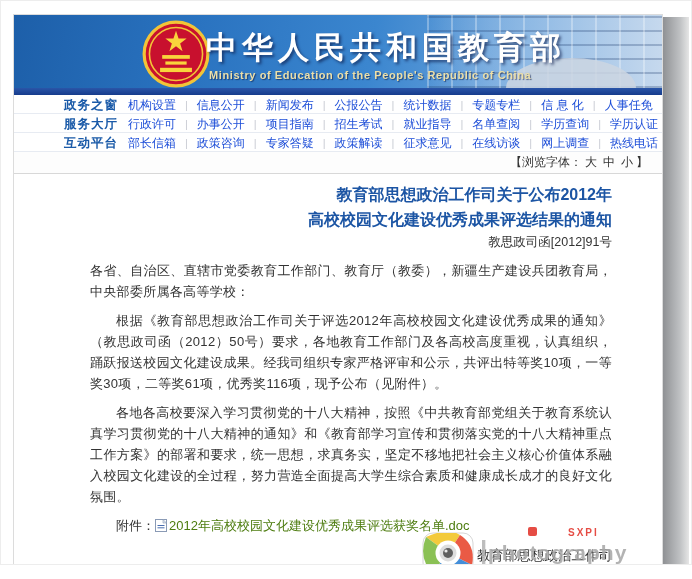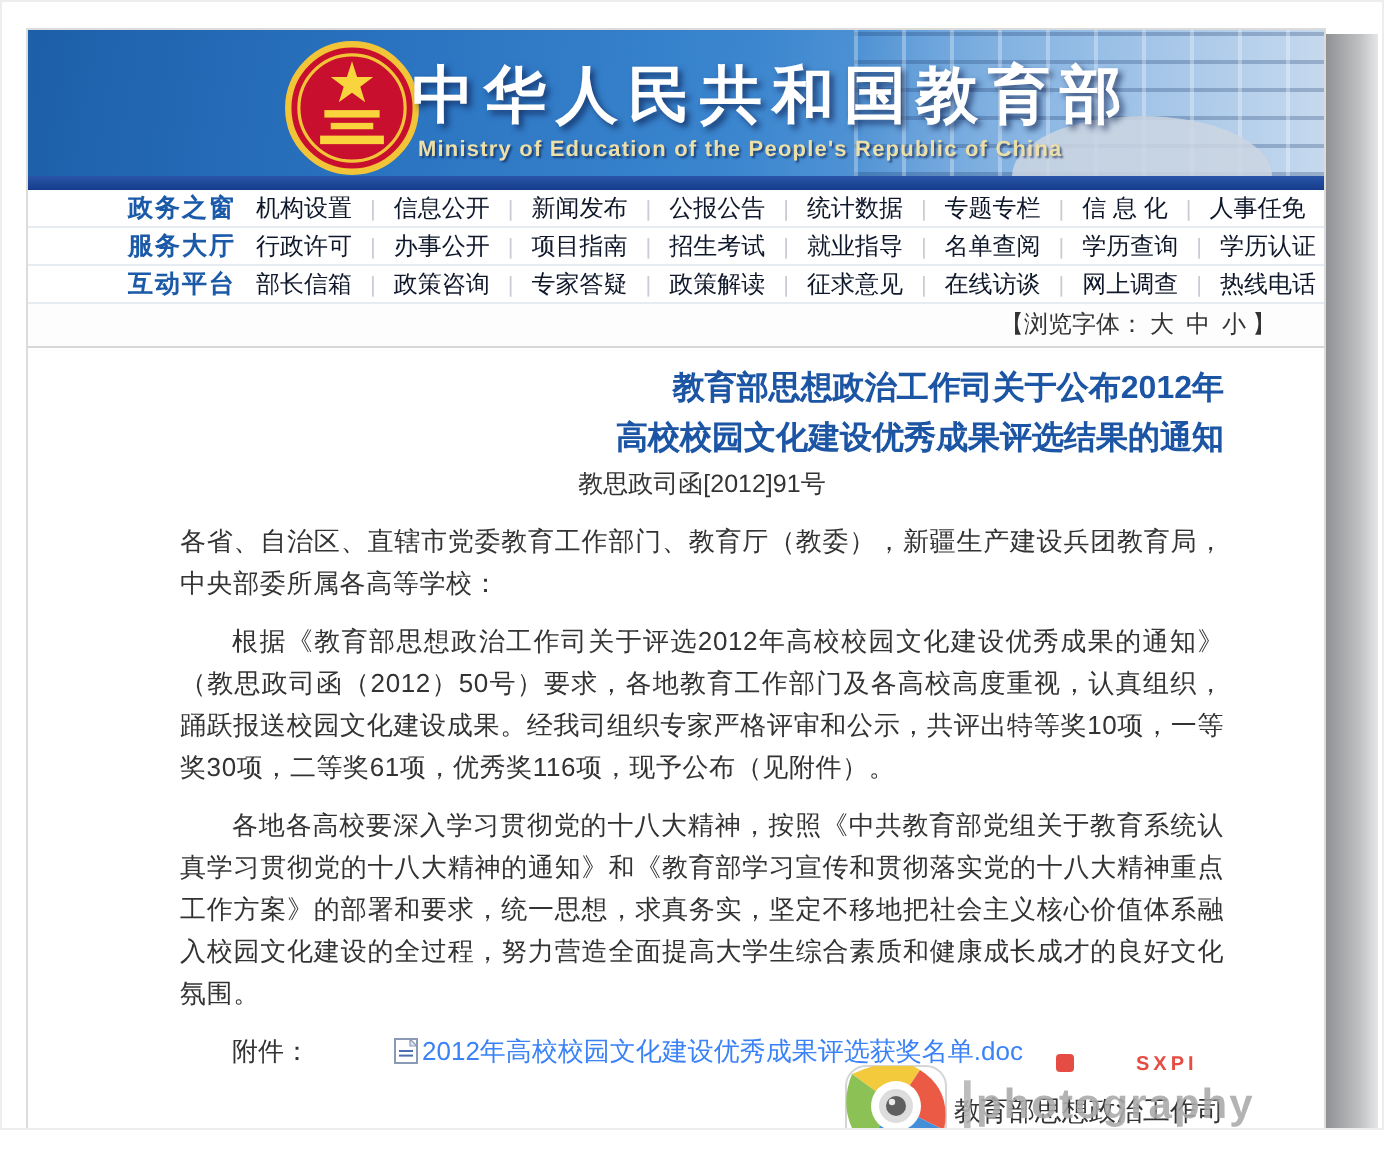--- a/index.html
+++ b/index.html
@@ -28,35 +28,35 @@
   .site-subtitle{position:absolute;left:195px;top:54px;font-size:11px;font-weight:bold;color:#ecdfa8;
                  letter-spacing:.6px;text-shadow:1px 1px 1px rgba(10,25,70,.6);white-space:nowrap;}
   .header-strip{position:absolute;left:0;bottom:0;width:100%;height:7px;
                 background:linear-gradient(to bottom,#2a55a8,#163c8c);}
   
   .nav{background:#fff;}
   .nav-row{height:18px;line-height:18px;border-bottom:1px solid #e7ebf2;white-space:nowrap;overflow:hidden;}
   .nav-cat{display:inline-block;margin-left:50px;width:64px;font-size:12.5px;font-weight:bold;
            color:#1a5aa8;letter-spacing:1px;cursor:pointer;text-decoration:none;}
   .nav-links{font-size:12px;color:#6a7b94;}
-  .navlink{color:#0f172a;text-decoration:none;cursor:pointer;}
+  .navlink{color:#1d4ed8;text-decoration:none;cursor:pointer;}
   .sep{color:#c9ccd4;margin:0 9px;font-size:11px;}
   
-  .fontbar{height:21px;line-height:21px;text-align:right;padding-right:24px;font-size:12px;color:#333;
+  .fontbar{height:21px;line-height:21px;text-align:right;padding-right:14px;font-size:12px;color:#333;
            border-bottom:1px solid #d8d8d8;background:#fdfdfd;}
   .fopt{margin:0 3px;cursor:pointer;color:#333;}
   
   .content{padding:4px 50px 0 76px;color:#333;}
   .doc-title{margin:4px 0 0;text-align:right;color:#1c55a4;font-size:16px;font-weight:bold;line-height:25px;}
   .doc-title .tl{display:block;}
-  .docnum{text-align:center;font-size:12.5px;line-height:20px;color:#333;}
+  .docnum{text-align:right;font-size:12.5px;line-height:20px;color:#333;}
   .para{margin:0 0 8px;font-size:13px;line-height:21px;text-indent:2em;text-align:justify;letter-spacing:.3px;}
   .para.first{text-indent:0;margin-top:8px;}
   .attach{padding-left:2em;font-size:13px;line-height:21px;margin-top:8px;}
-  .attach-link{color:#3b82f6;text-decoration:none;cursor:pointer;margin-left:42px;}
+  .attach-link{color:#4d7c0f;text-decoration:none;cursor:pointer;}
   .doc-icon{width:12px;height:13px;vertical-align:-2px;margin-right:2px;}
   .sig{text-align:right;font-size:13.5px;margin-top:10px;line-height:20px;}
   
   .watermark{position:absolute;left:408px;top:506px;width:230px;height:56px;opacity:.88;pointer-events:none;}
   .cam{position:absolute;left:0;top:10px;width:52px;height:44px;}
   .wm-sep{position:absolute;left:58px;top:14px;font-size:26px;color:#b5b5b5;font-weight:bold;}
   .wm-photo{position:absolute;left:66px;top:20px;font-size:21px;font-weight:bold;color:#a9a9a9;letter-spacing:1px;}
   .wm-sxpi{position:absolute;left:118px;top:6px;font-size:10px;font-weight:bold;color:#e2342b;letter-spacing:2px;margin-left:28px;}
   .wm-flag{position:absolute;left:106px;top:6px;width:9px;height:9px;background:#e2342b;border-radius:2px;}
 </style>

